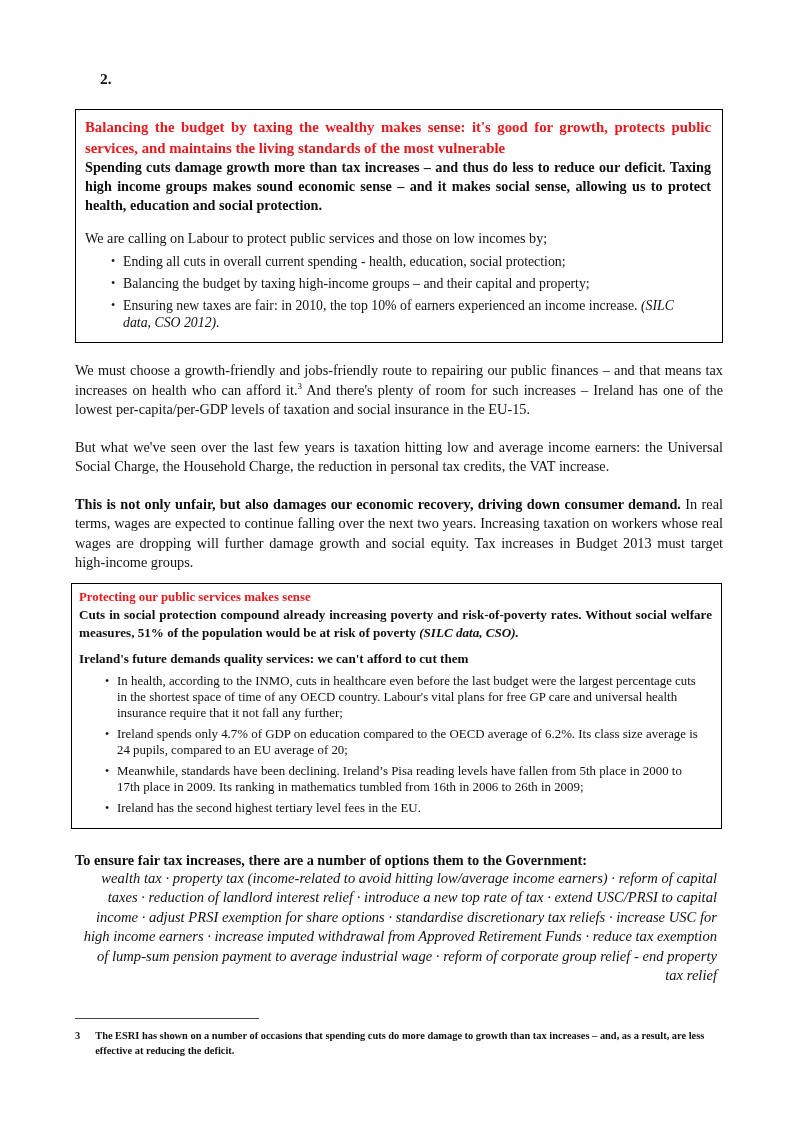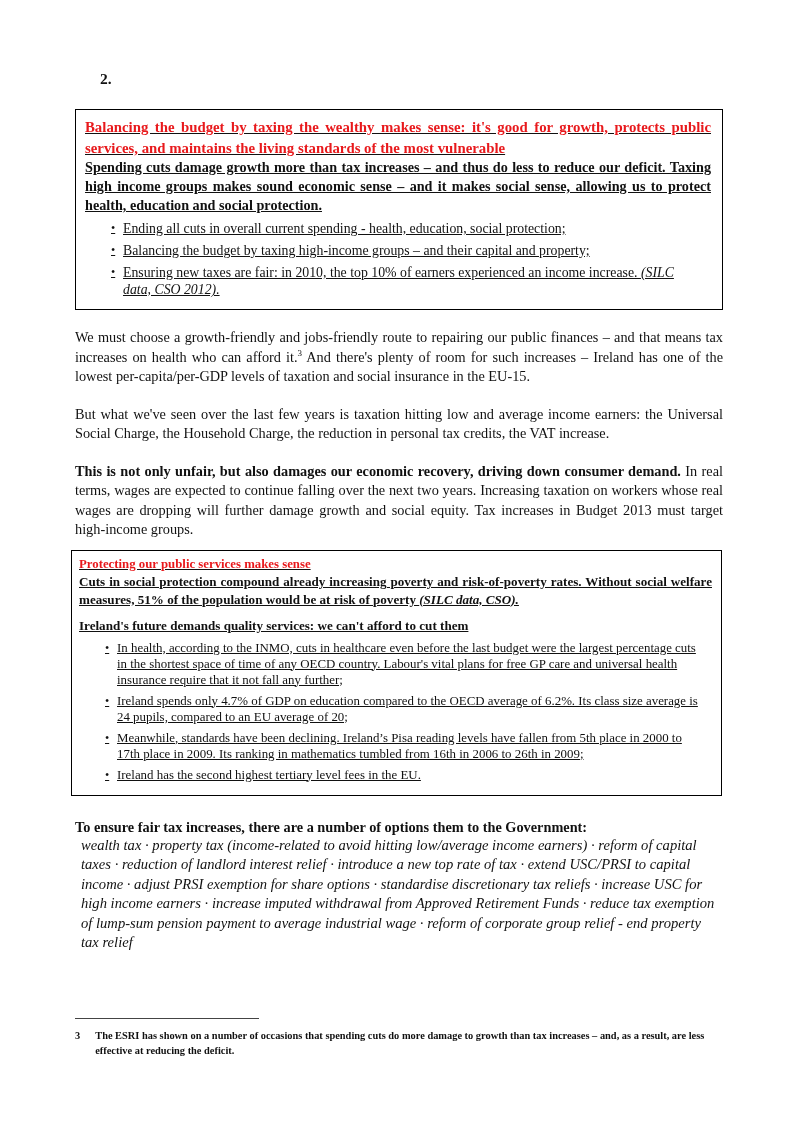--- a/index.html
+++ b/index.html
@@ -11,21 +11,21 @@
     color: var(--ink);
   }
   .content { padding: 70px 77px 0 75px; }
 
   .doc-heading {
     margin-left: 25px; font-size: 15.5px; font-weight: bold;
     display: flex; gap: 14px; letter-spacing: 0.1px;
   }
 
   
-  .callout { border: 1px solid #000; text-decoration: underline; }
+  .callout { border: 1px solid #000; }
   .box1 { margin-top: 21px; padding: 7px 11px 11px 9px; font-size: 14.2px; line-height: 19px; }
   .box1 .bx-title {
     color: var(--accent); font-weight: bold; text-align: justify;
     font-size: 14.8px; line-height: 20.5px;
   }
   .box1 .bx-lead { font-weight: bold; text-align: justify; }
   .box1 .bx-intro { margin-top: 14px; }
 
   .bullet { display: flex; margin-top: 5px; }
   .bullet .dot { width: 12px; margin-left: 26px; flex: none; font-size: 12px; line-height: inherit; }
@@ -49,21 +49,21 @@
   .box2 .bx-lead { font-weight: bold; text-align: justify; }
   .box2 .bx-lead .it { font-style: italic; }
   .box2 .bx-subtitle { font-weight: bold; margin-top: 9px; }
   .box2 .bullets { margin-top: 4px; }
   .box2 .bullet { font-size: 12.9px; line-height: 16px; margin-top: 5px; }
   .box2 .btext { padding-right: 6px; }
 
   
   .options-intro { margin-top: 23px; font-size: 14.3px; font-weight: bold; }
   .options-list {
-    font-style: italic; text-align: left; font-size: 14.6px;
+    font-style: italic; text-align: right; font-size: 14.6px;
     line-height: 19.5px; padding: 0 6px;
   }
 
   
   .footnote { position: absolute; left: 75px; top: 1018px; width: 650px; }
   .fn-divider { width: 184px; border-top: 1px solid #444; margin-bottom: 10px; }
   .fn-row { display: flex; gap: 15px; font-size: 10.4px; font-weight: bold; line-height: 14.5px; }
   .fn-num { flex: none; }
   .fn-text { flex: 1; }
 </style>
@@ -72,20 +72,21 @@
 
 <div class="content">
 
   <div class="doc-heading">
     <span>2.</span>
   </div>
 
   <div class="callout box1">
     <div class="bx-title">Balancing the budget by taxing the wealthy makes sense: it's good for growth, protects public services, and maintains the living standards of the most vulnerable</div>
     <div class="bx-lead">Spending cuts damage growth more than tax increases – and thus do less to reduce our deficit. Taxing high income groups makes sound economic sense – and it makes social sense, allowing us to protect health, education and social protection.</div>
+    <div class="bx-intro">We are calling on Labour to protect public services and those on low incomes by;</div>
     <div class="bullets">
       <div class="bullet">
         <span class="dot">•</span>
         <span class="btext">Ending all cuts in overall current spending - health, education, social protection;</span>
       </div>
       <div class="bullet">
         <span class="dot">•</span>
         <span class="btext">Balancing the budget by taxing high-income groups – and their capital and property;</span>
       </div>
       <div class="bullet">

